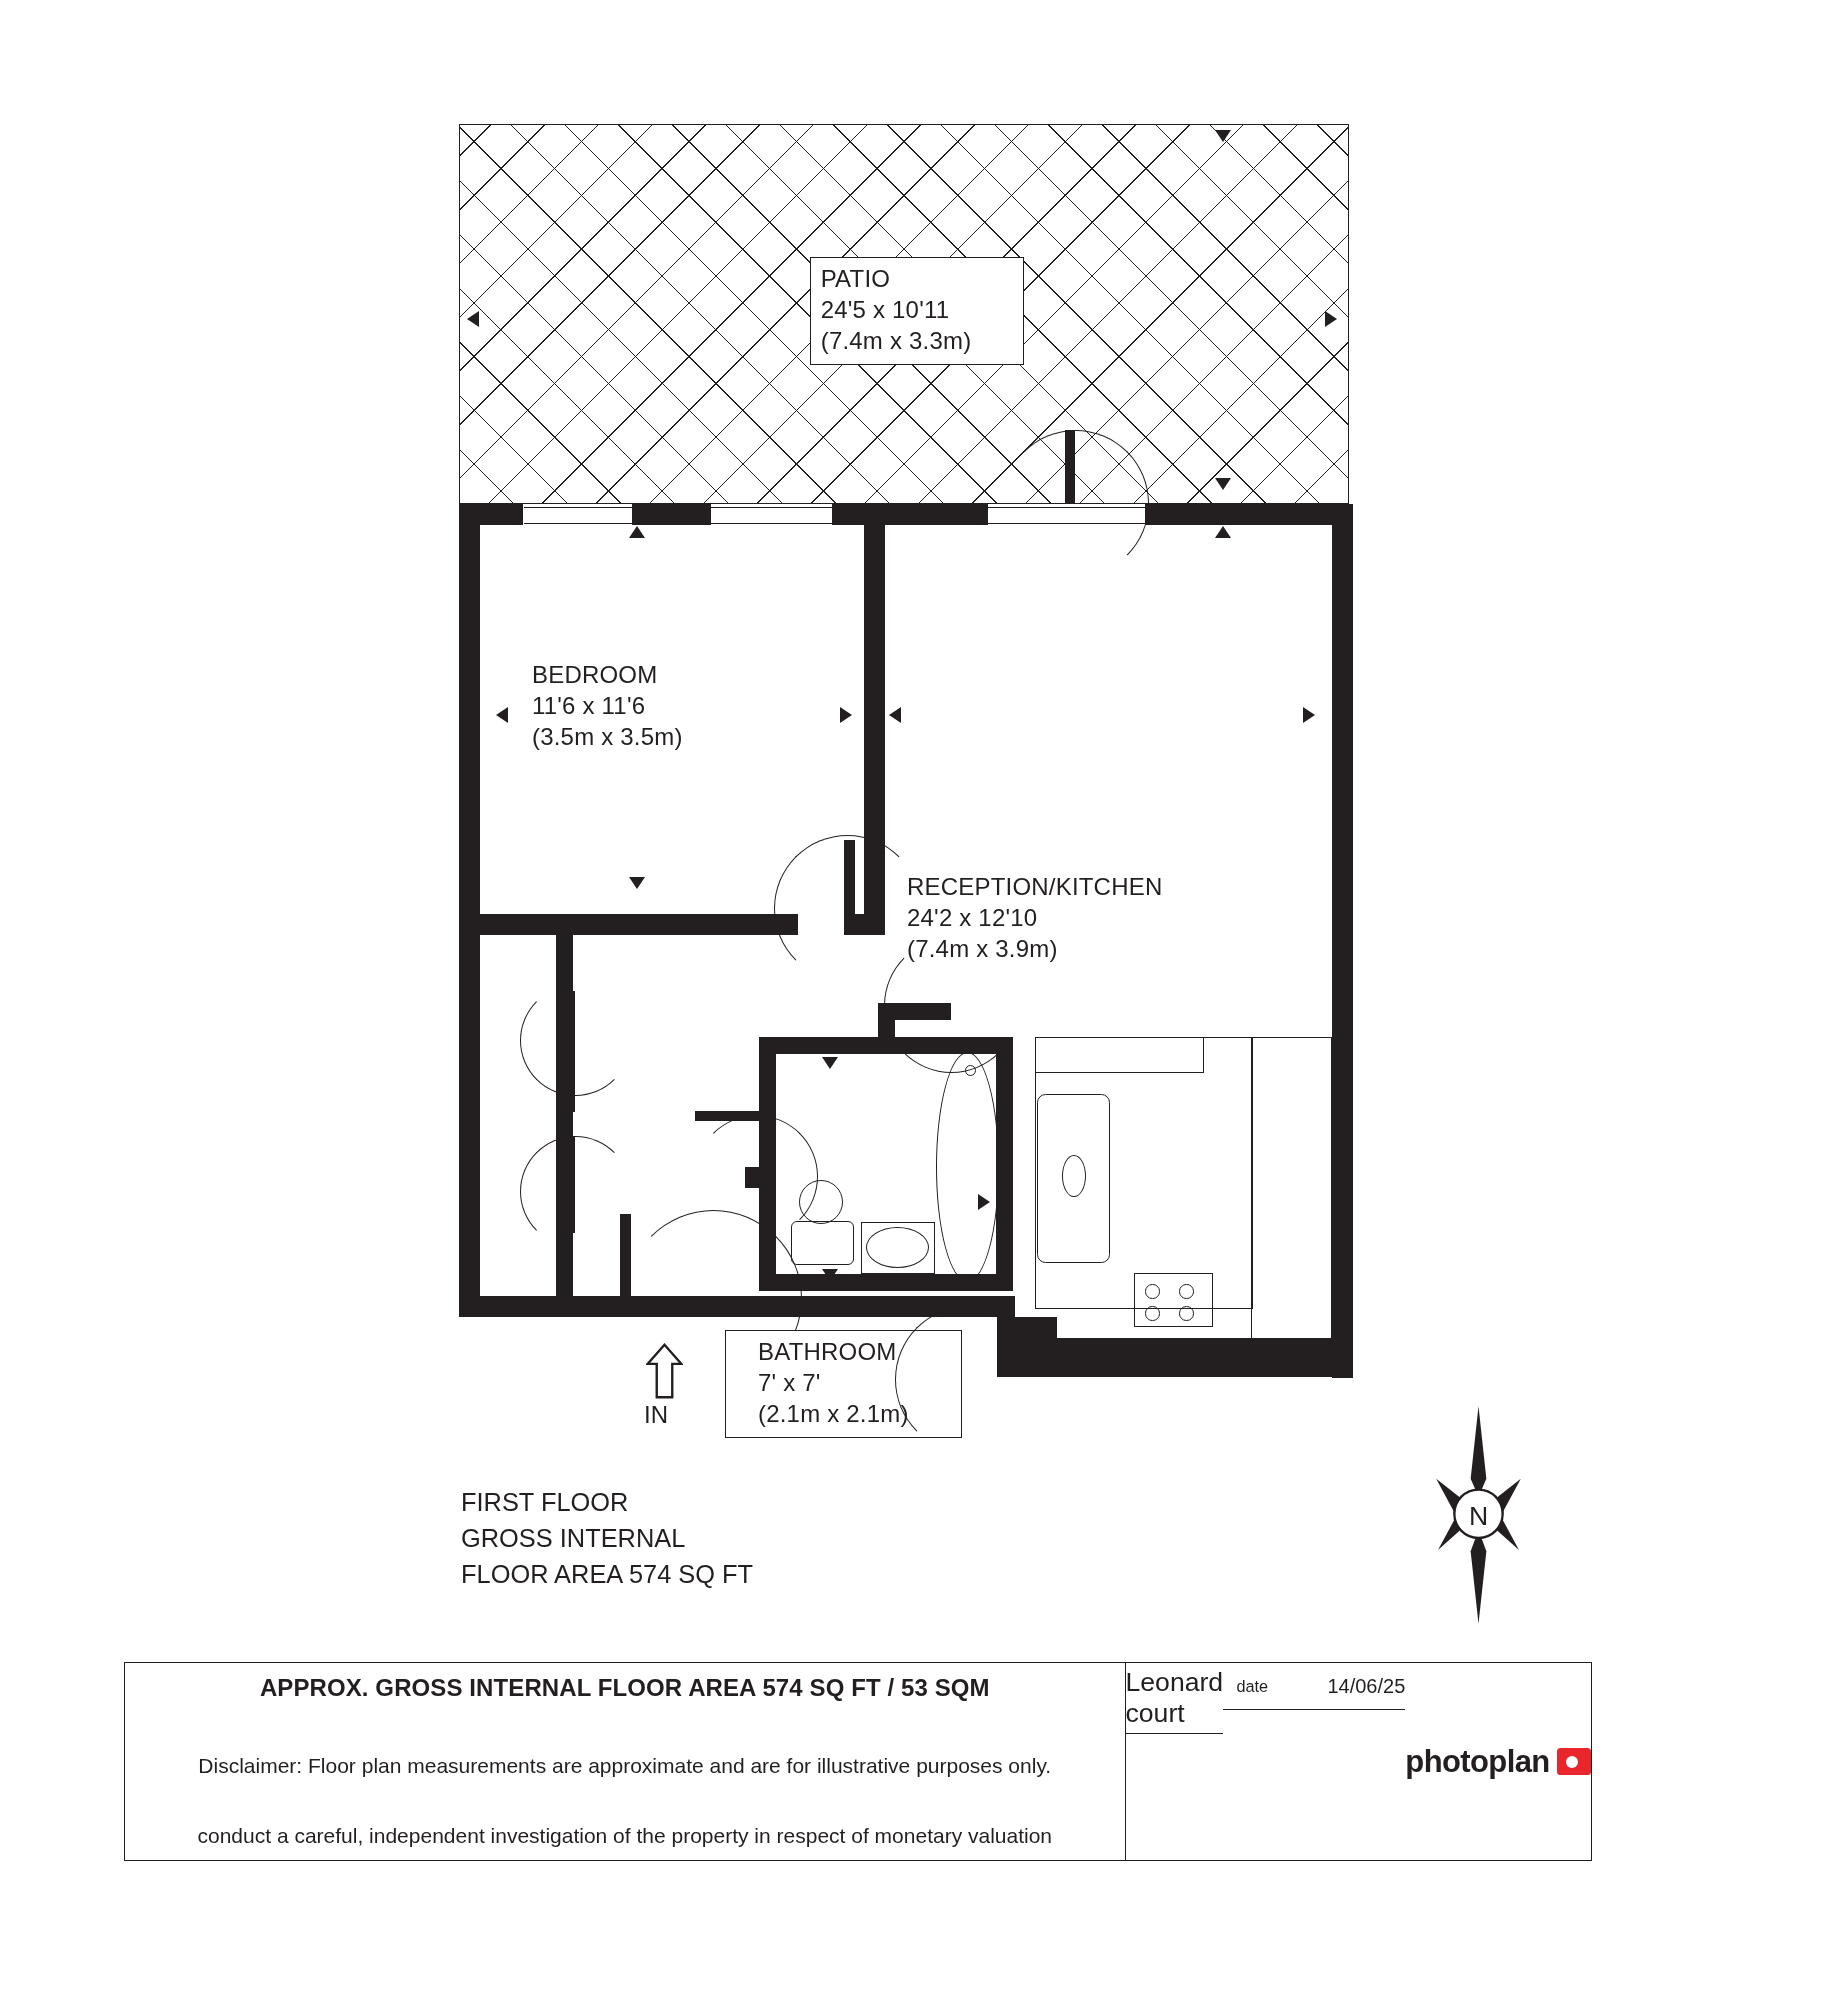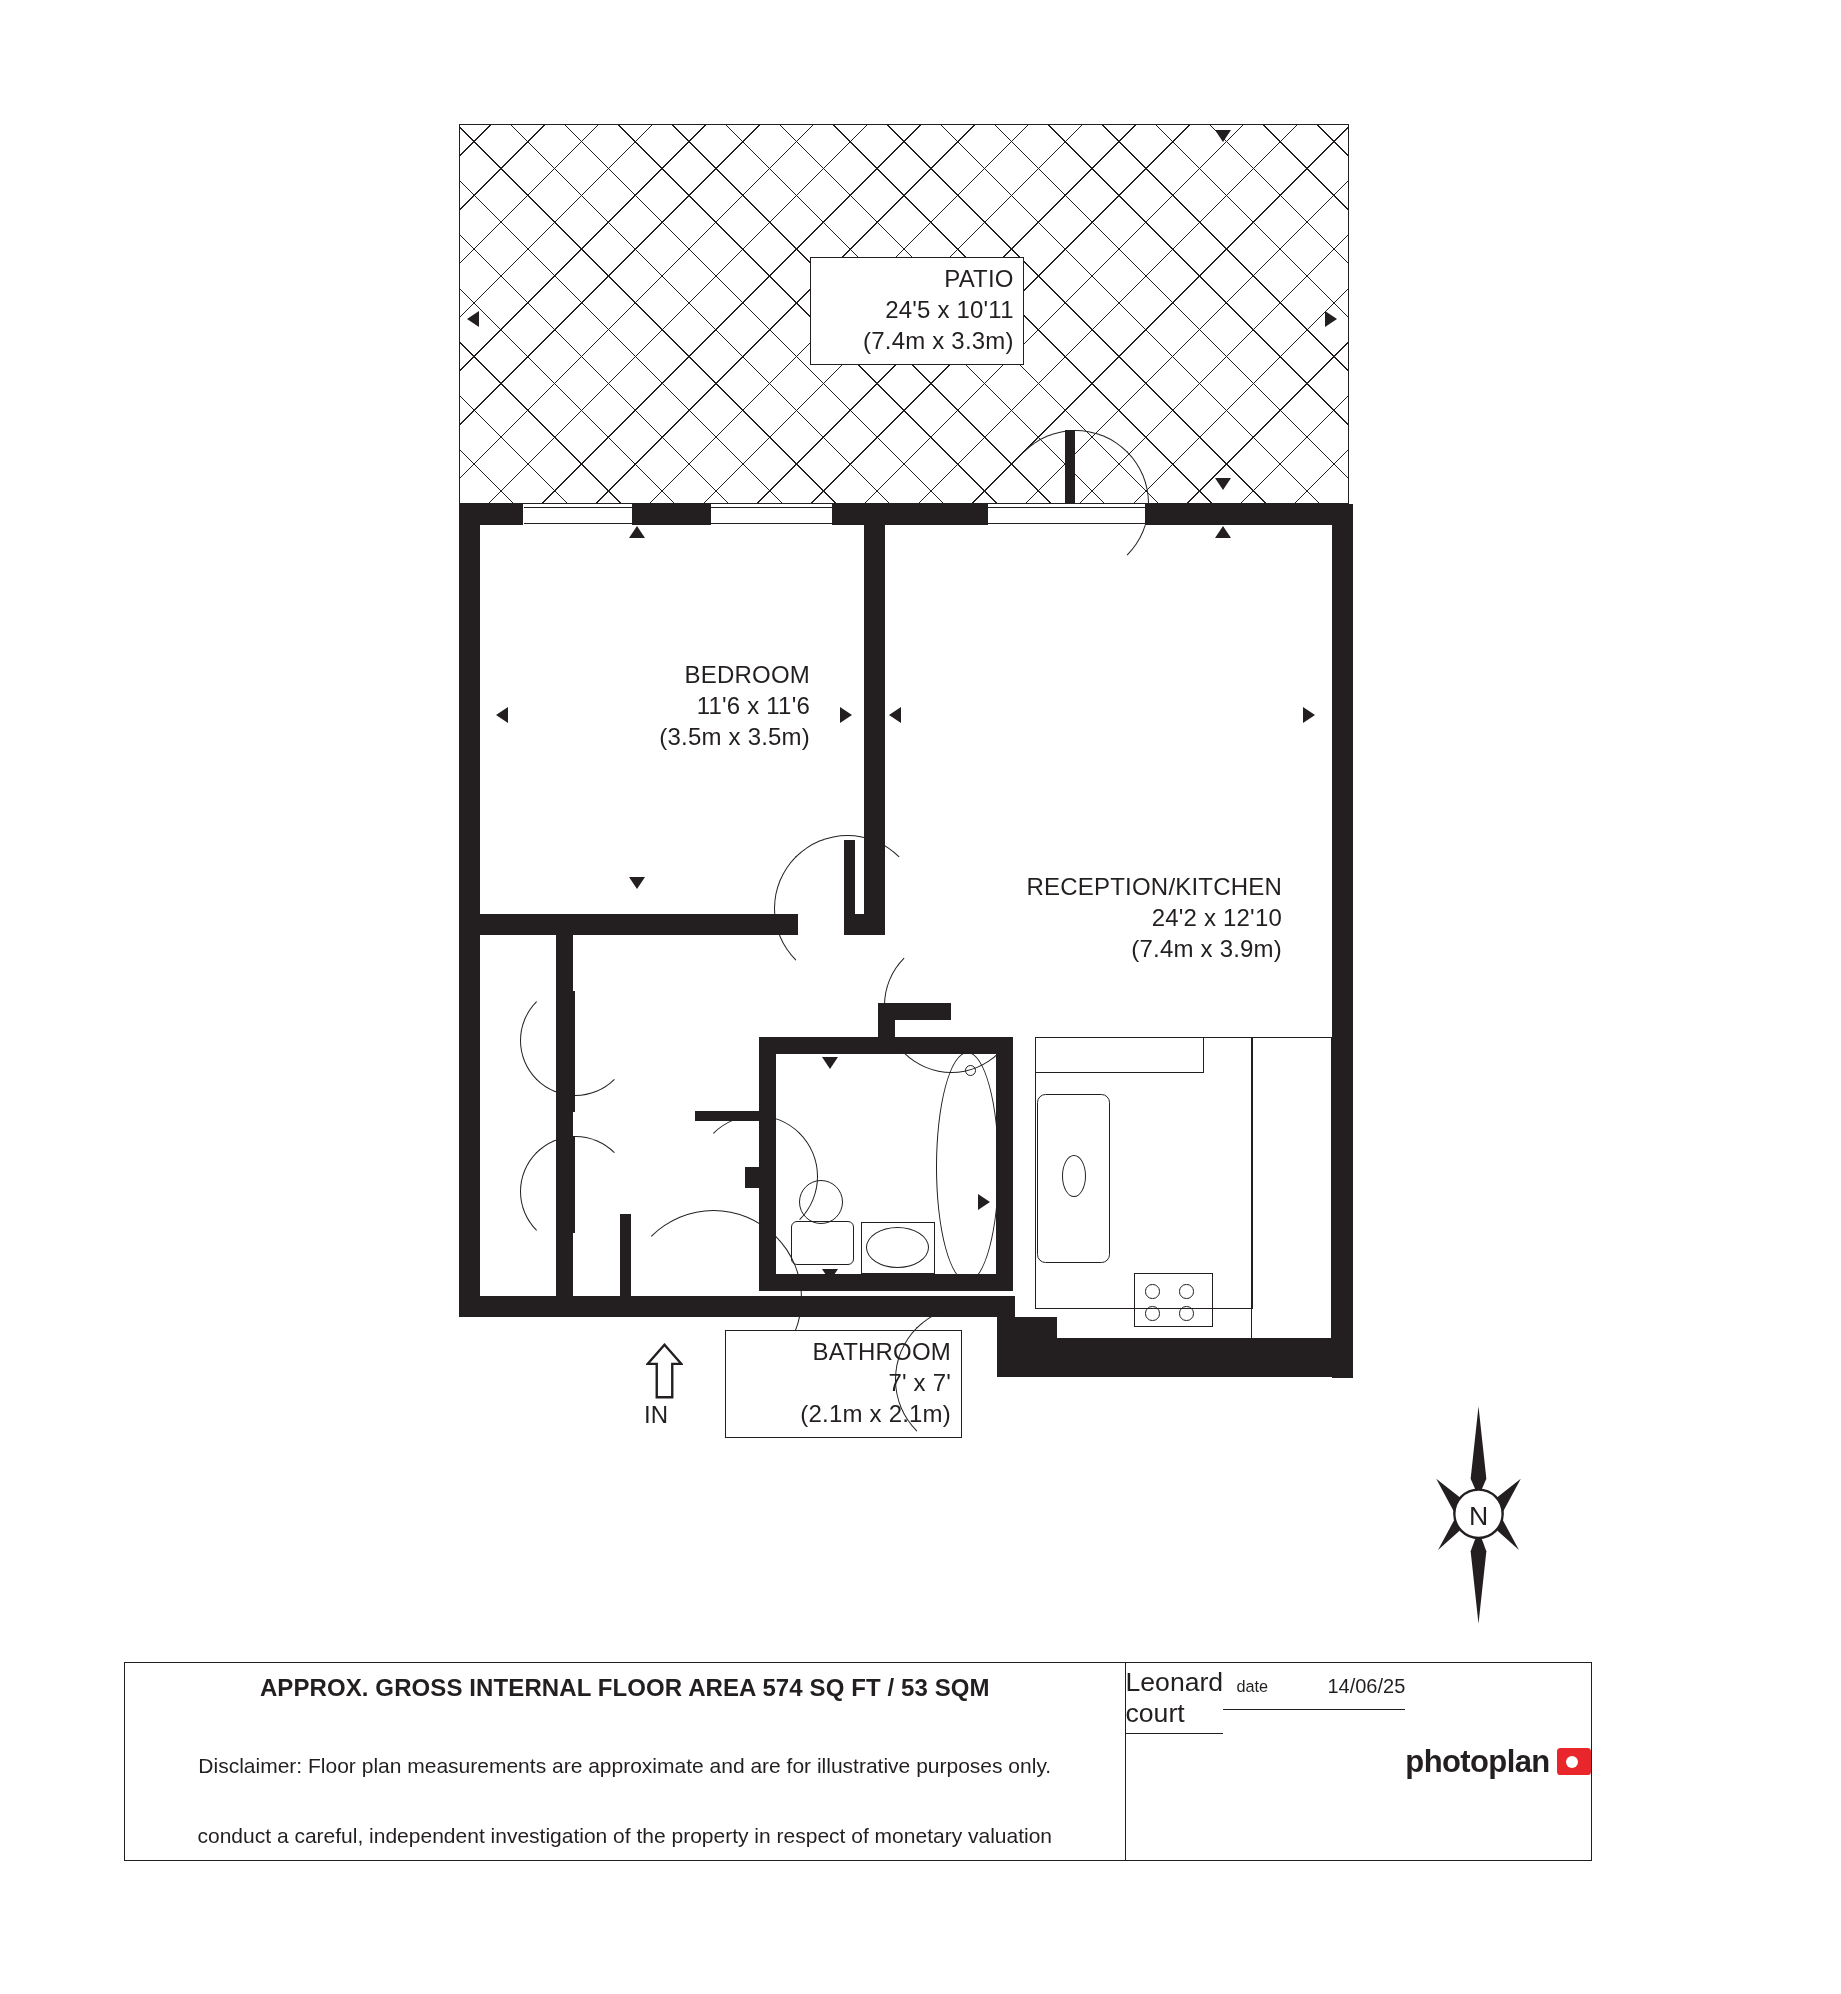--- a/index.html
+++ b/index.html
@@ -3,21 +3,21 @@
 <meta charset="utf-8">
 <style>
   html,body{margin:0;padding:0;background:#ffffff;}
   body{width:1841px;height:1995px;position:relative;font-family:"Liberation Sans",sans-serif;color:#231f20;overflow:hidden;}
 
   .plan{position:absolute;left:0;top:0;width:1841px;height:1995px;}
 
   
   .wall{position:absolute;background:#231f20;}
   .thinline{position:absolute;background:#231f20;}
-  .room-label{position:absolute;text-align:right;line-height:1.30;font-size:24px;letter-spacing:0.2px;}
+  .room-label{position:absolute;text-align:left;line-height:1.30;font-size:24px;letter-spacing:0.2px;}
   .room-label .l1{white-space:nowrap;}
   .boxed{border:1.2px solid #231f20;background:#ffffff;padding:4.8px 9.7px 7.3px 9.7px;}
   .arrow{position:absolute;width:0;height:0;}
   .ar-left{border-top:8.5px solid transparent;border-bottom:8.5px solid transparent;border-right:12px solid #231f20;}
   .ar-right{border-top:8.5px solid transparent;border-bottom:8.5px solid transparent;border-left:12px solid #231f20;}
   .ar-up{border-left:8.5px solid transparent;border-right:8.5px solid transparent;border-bottom:12px solid #231f20;}
   .ar-down{border-left:8.5px solid transparent;border-right:8.5px solid transparent;border-top:12px solid #231f20;}
 
   
   .patio{
@@ -185,20 +185,25 @@
   <div class="arrow ar-right" style="left:978px;top:1194px;"></div>
   <div class="arc" style="left:895px;top:1306px;width:145px;height:145px;border-color:transparent;border-top-color:#231f20;border-left-color:#231f20;"></div>
 
   <div class="in-arrow">
     <svg width="37" height="56" viewBox="0 0 62 92">
       <polygon points="31,2 59,34 44,34 44,90 18,90 18,34 3,34" fill="#ffffff" stroke="#231f20" stroke-width="4"></polygon>
     </svg>
   </div>
   <div class="in-label">IN</div>
 
+  <div class="ff-text">
+    <div>FIRST FLOOR</div>
+    <div>GROSS INTERNAL</div>
+    <div>FLOOR AREA 574 SQ FT</div>
+  </div>
 
   <div class="compass">
     <svg width="139" height="218" viewBox="0 0 230 360">
       <polygon points="115,0 128,120 115,150 102,120" fill="#231f20"></polygon>
       <polygon points="115,360 128,240 115,205 102,240" fill="#231f20"></polygon>
       <polygon points="115,175 185,120 150,185" fill="#231f20"></polygon>
       <polygon points="115,175 45,120 80,185" fill="#231f20"></polygon>
       <polygon points="115,178 182,238 148,175" fill="#231f20"></polygon>
       <polygon points="115,178 48,238 82,175" fill="#231f20"></polygon>
       <circle cx="115" cy="178" r="40" fill="#ffffff" stroke="#231f20" stroke-width="4"></circle>

